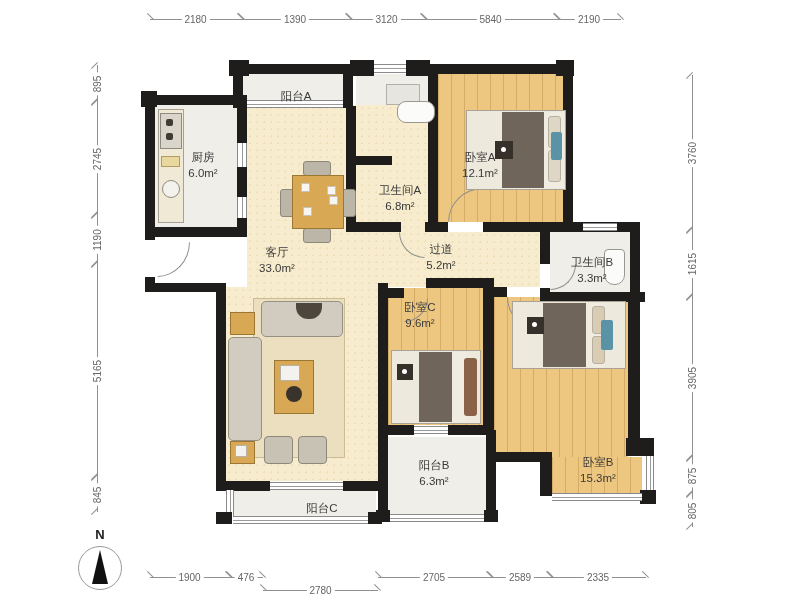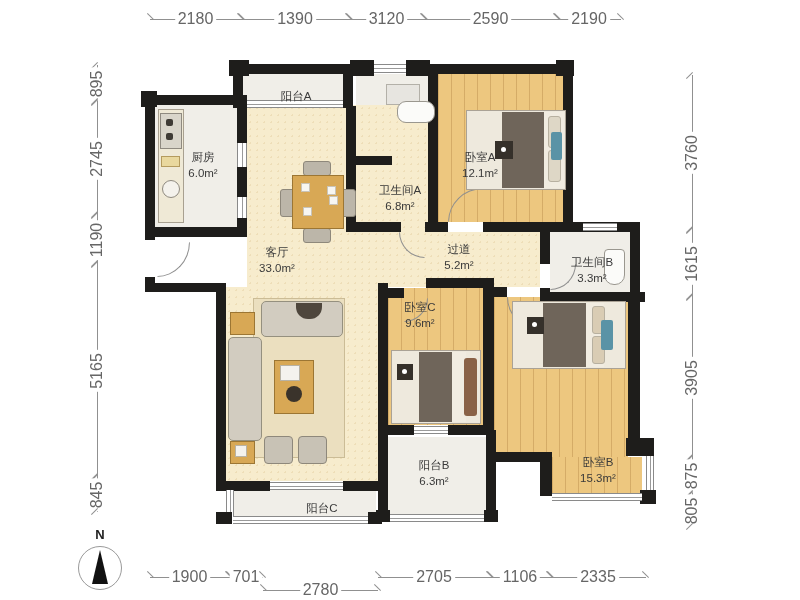--- a/index.html
+++ b/index.html
@@ -24,21 +24,21 @@
   .arc{position:absolute;border:1.5px solid #8f8f8f;box-sizing:border-box}
   .arc.br{border-color:transparent #8f8f8f #8f8f8f transparent;border-radius:0 0 100% 0}
   .arc.tl{border-color:#8f8f8f transparent transparent #8f8f8f;border-radius:100% 0 0 0}
   .arc.bl{border-color:transparent transparent #8f8f8f #8f8f8f;border-radius:0 0 0 100%}
   
   .rlabel{position:absolute;transform:translate(-50%,-50%);text-align:center;font-size:11.5px;
         line-height:1.4;color:#3a3a3a;white-space:nowrap}
   
   .furn{position:absolute;box-sizing:border-box}
   
-  .dim{position:absolute;color:#666;font-size:16px}
+  .dim{position:absolute;color:#666;font-size:10px}
   .dim .ln{position:absolute;background:#909090}
   .dim.h{height:14px}
   .dim.h .ln{left:0;right:0;top:7px;height:1px}
   .dim.v{width:14px}
   .dim.v .ln{top:0;bottom:0;left:7px;width:1px}
   .dim.h::before,.dim.h::after{content:"";position:absolute;top:3.5px;width:9px;height:1px;background:#909090;transform:rotate(45deg)}
   .dim.h::before{left:-4px}.dim.h::after{right:-4px}
   .dim.v::before,.dim.v::after{content:"";position:absolute;left:3.5px;width:1px;height:9px;background:#909090;transform:rotate(45deg)}
   .dim.v::before{top:-4px}.dim.v::after{bottom:-4px}
   .dval{position:absolute;background:#fff;padding:0 3px;white-space:nowrap}
@@ -210,21 +210,21 @@
     <div>6.8m²</div>
   </div>
   <div class="rlabel" style="left:480px;top:165px">
     <div>卧室A</div>
     <div>12.1m²</div>
   </div>
   <div class="rlabel" style="left:277px;top:260px">
     <div>客厅</div>
     <div>33.0m²</div>
   </div>
-  <div class="rlabel" style="left:459px;top:257px">
+  <div class="rlabel" style="left:441px;top:257px">
     <div>过道</div>
     <div>5.2m²</div>
   </div>
   <div class="rlabel" style="left:592px;top:270px">
     <div>卫生间B</div>
     <div>3.3m²</div>
   </div>
   <div class="rlabel" style="left:420px;top:315px">
     <div>卧室C</div>
     <div>9.6m²</div>
@@ -248,46 +248,46 @@
   <div class="dim h" style="left:241px;top:12px;width:108px">
       <span class="ln"></span>
       <span class="dval">1390</span>
     </div>
   <div class="dim h" style="left:349px;top:12px;width:75px">
       <span class="ln"></span>
       <span class="dval">3120</span>
     </div>
   <div class="dim h" style="left:424px;top:12px;width:133px">
       <span class="ln"></span>
-      <span class="dval">2590</span>
+      <span class="dval">5840</span>
     </div>
   <div class="dim h" style="left:557px;top:12px;width:64px">
       <span class="ln"></span>
       <span class="dval">2190</span>
     </div>
 
   <div class="dim h" style="left:150px;top:570px;width:79px">
       <span class="ln"></span>
       <span class="dval">1900</span>
     </div>
   <div class="dim h" style="left:229px;top:570px;width:34px">
       <span class="ln"></span>
-      <span class="dval">701</span>
+      <span class="dval">476</span>
     </div>
   <div class="dim h" style="left:263px;top:583px;width:115px">
       <span class="ln"></span>
       <span class="dval">2780</span>
     </div>
   <div class="dim h" style="left:378px;top:570px;width:112px">
       <span class="ln"></span>
       <span class="dval">2705</span>
     </div>
   <div class="dim h" style="left:490px;top:570px;width:60px">
       <span class="ln"></span>
-      <span class="dval">1106</span>
+      <span class="dval">2589</span>
     </div>
   <div class="dim h" style="left:550px;top:570px;width:96px">
       <span class="ln"></span>
       <span class="dval">2335</span>
     </div>
 
   <div class="dim v" style="left:90px;top:65px;height:37px">
       <span class="ln"></span>
       <span class="dval">895</span>
     </div>

